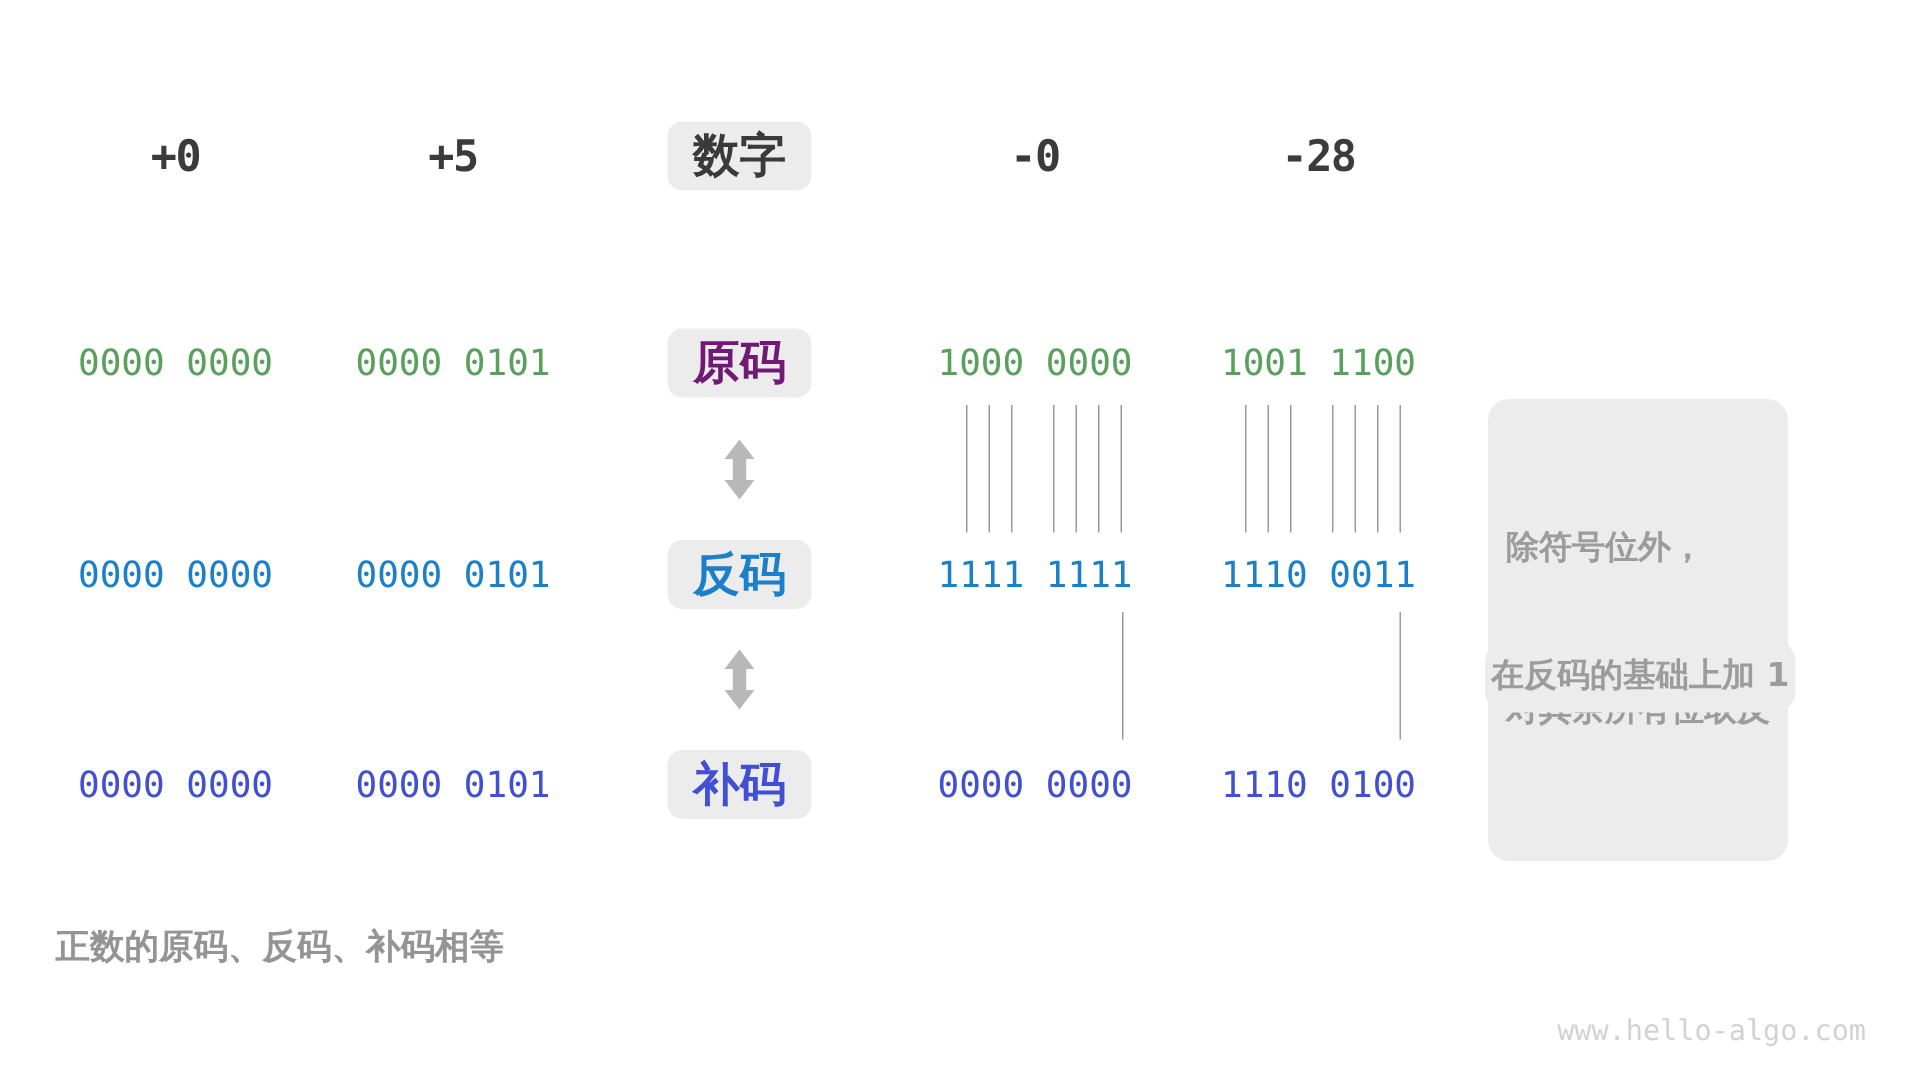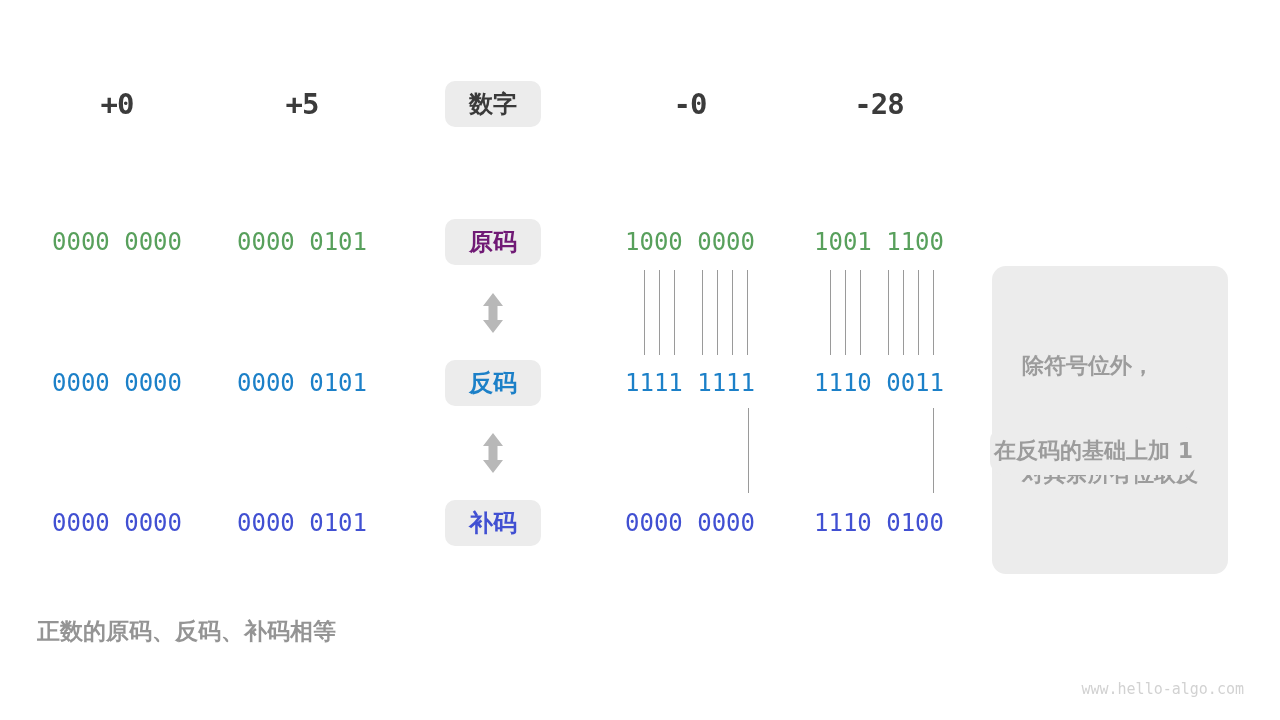--- a/index.html
+++ b/index.html
@@ -15,21 +15,21 @@
   .bin{position:absolute;transform:translate(-50%,-50%);
        font-family:"DejaVu Sans Mono","Liberation Mono",monospace;
        font-weight:400;font-size:24px;white-space:pre;letter-spacing:0px;}
   .bin.green{color:#58a05c}
   .bin.blue{color:#1c80c8}
   .bin.indigo{color:#4150d2}
 
   
   .tagbox{position:absolute;transform:translate(-50%,-50%);background:#ececec;border-radius:10px;
           width:96px;height:46px;display:flex;align-items:center;justify-content:center;
-          font-weight:bold;font-size:24px;}
+          font-weight:bold;font-size:31px;}
   .tagbox.dark{color:#3a3a3a}
   .tagbox.green{color:#701a75}
   .tagbox.blue{color:#1c80c8}
   .tagbox.indigo{color:#4150d2}
 
   
   .c1{left:117px}.c2{left:302px}.mid{left:493px}.c3{left:690px}.c4{left:879px}
   .rh{top:104px}.r1{top:242px}.r2{top:383px}.r3{top:523px}
 
   
@@ -42,33 +42,33 @@
   .bitlines span:nth-child(5){left:73px}
   .bitlines span:nth-child(6){left:88px}
   .bitlines span:nth-child(7){left:103px}
   .singleline{position:absolute;top:408px;height:85px;width:1px;background:#9a9a9a;}
 
   
   .udarrow{position:absolute;transform:translate(-50%,-50%);}
 
   
   .note{position:absolute;background:#ececec;border-radius:14px;color:#9c9c9c;
-        font-weight:bold;font-size:22px;line-height:36px;padding:10px 30px;white-space:pre;}
+        font-weight:bold;font-size:22px;line-height:36px;padding:10px 12px;white-space:pre;}
   .note-invert{left:992px;top:266px;}
   .note-addone{left:990px;top:427px;padding:6px 4px;}
 
   
   .caption{position:absolute;transform:translateY(-50%);top:631px;color:#949494;
            font-weight:bold;font-size:23px;white-space:pre;}
   .caption.pos{left:37px}
   .caption.neg{left:613px}
 
   
   .watermark{position:absolute;right:36px;bottom:22px;color:#d2d2d2;
-             font-family:"DejaVu Sans Mono","Liberation Mono",monospace;font-size:15px;}
+             font-family:"DejaVu Sans Mono","Liberation Mono",monospace;font-size:19px;}
 </style>
 </head>
 <body>
 
 <div class="canvas">
 
   <div class="num-label c1 rh">+0</div>
   <div class="num-label c2 rh">+5</div>
   <div class="tagbox dark mid rh">数字</div>
   <div class="num-label c3 rh">-0</div>

